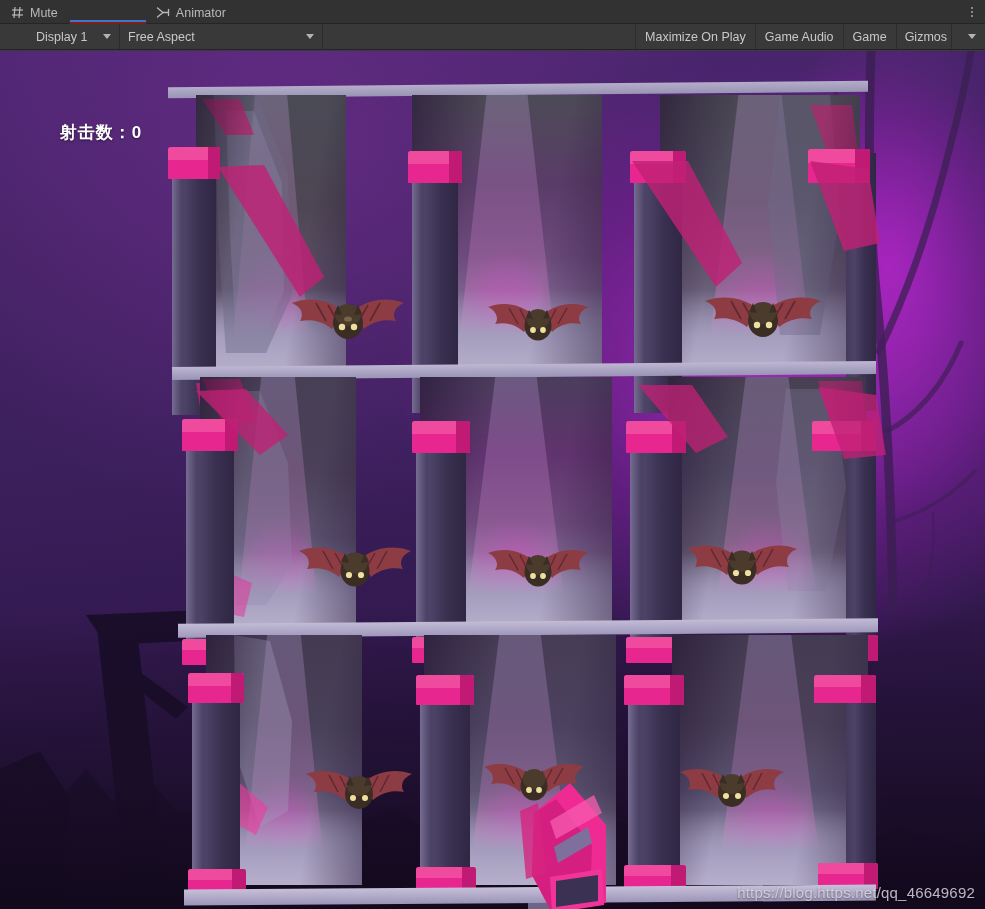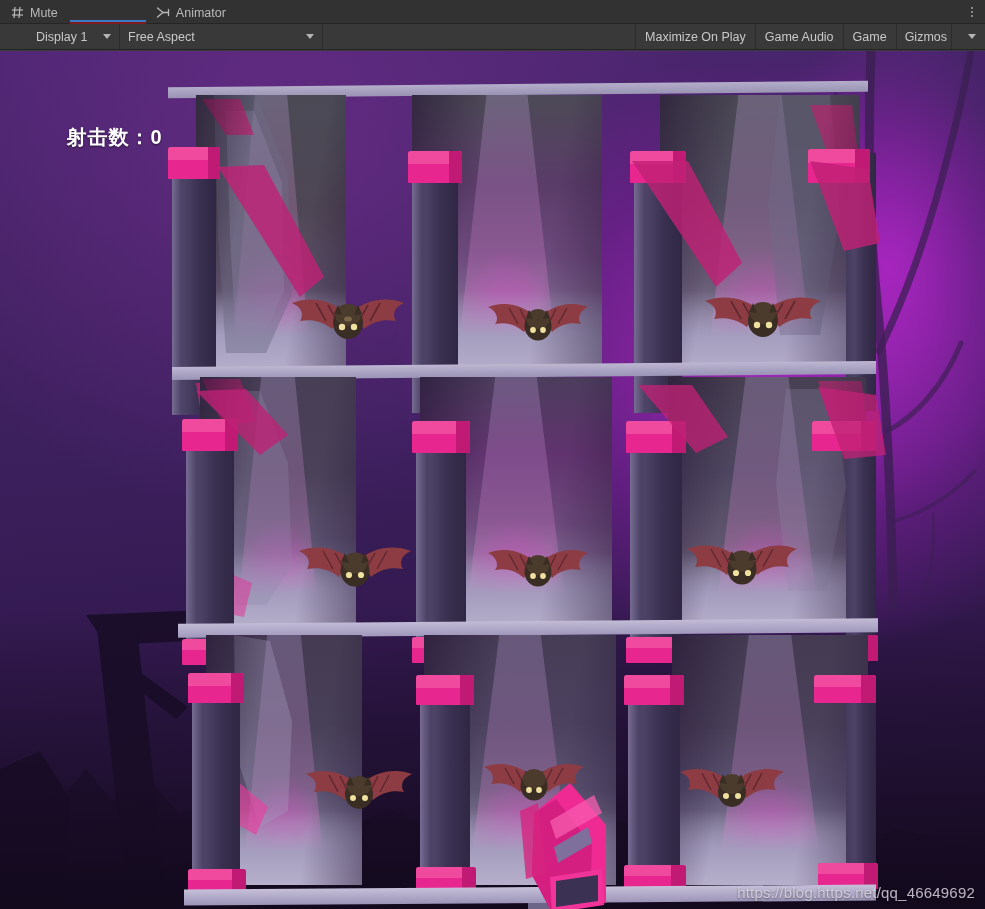--- a/index.html
+++ b/index.html
@@ -86,21 +86,21 @@
   }
   
   .branches{position:absolute;right:0;top:0;width:210px;height:560px;opacity:.9;}
   
   .post{position:absolute;left:0;bottom:0;width:230px;height:440px;opacity:.92;}
   .treeline{position:absolute;left:0;bottom:0;width:985px;height:300px;}
 
   
   .hud{position:absolute;left:14px;top:50px;color:#fff;pointer-events:none;}
   .hud-row{
-    font-size:20px;font-weight:bold;color:#ffffff;letter-spacing:1px;
+    font-size:17px;font-weight:bold;color:#ffffff;letter-spacing:1px;
     text-shadow:0 1px 2px rgba(0,0,0,.55);white-space:pre;
   }
   .hud-row.r1{margin-bottom:36px;}
 
   
   .watermark{
     position:absolute;right:10px;bottom:8px;
     font-size:15px;color:rgba(225,220,232,.82);
     text-shadow:0 1px 2px rgba(0,0,0,.5);letter-spacing:.2px;
   }

